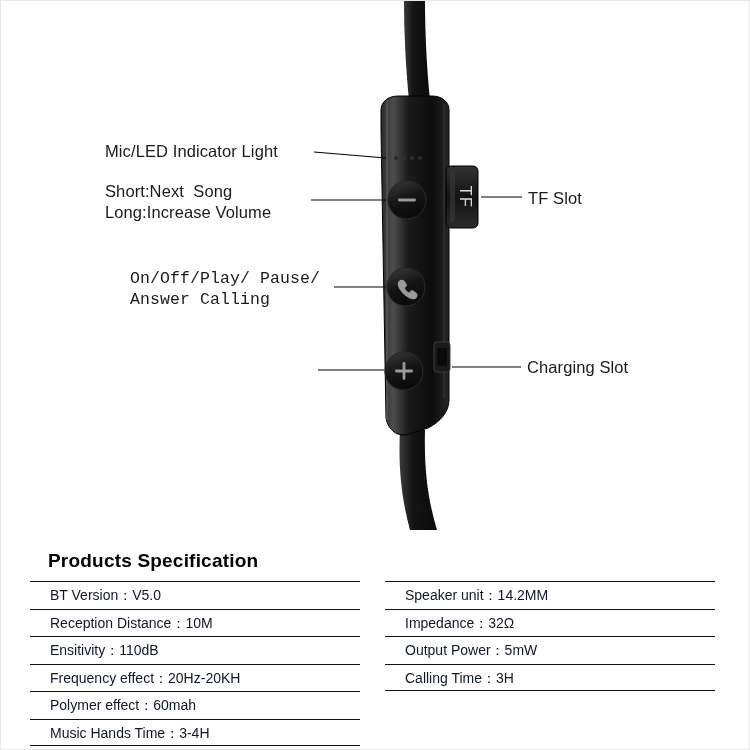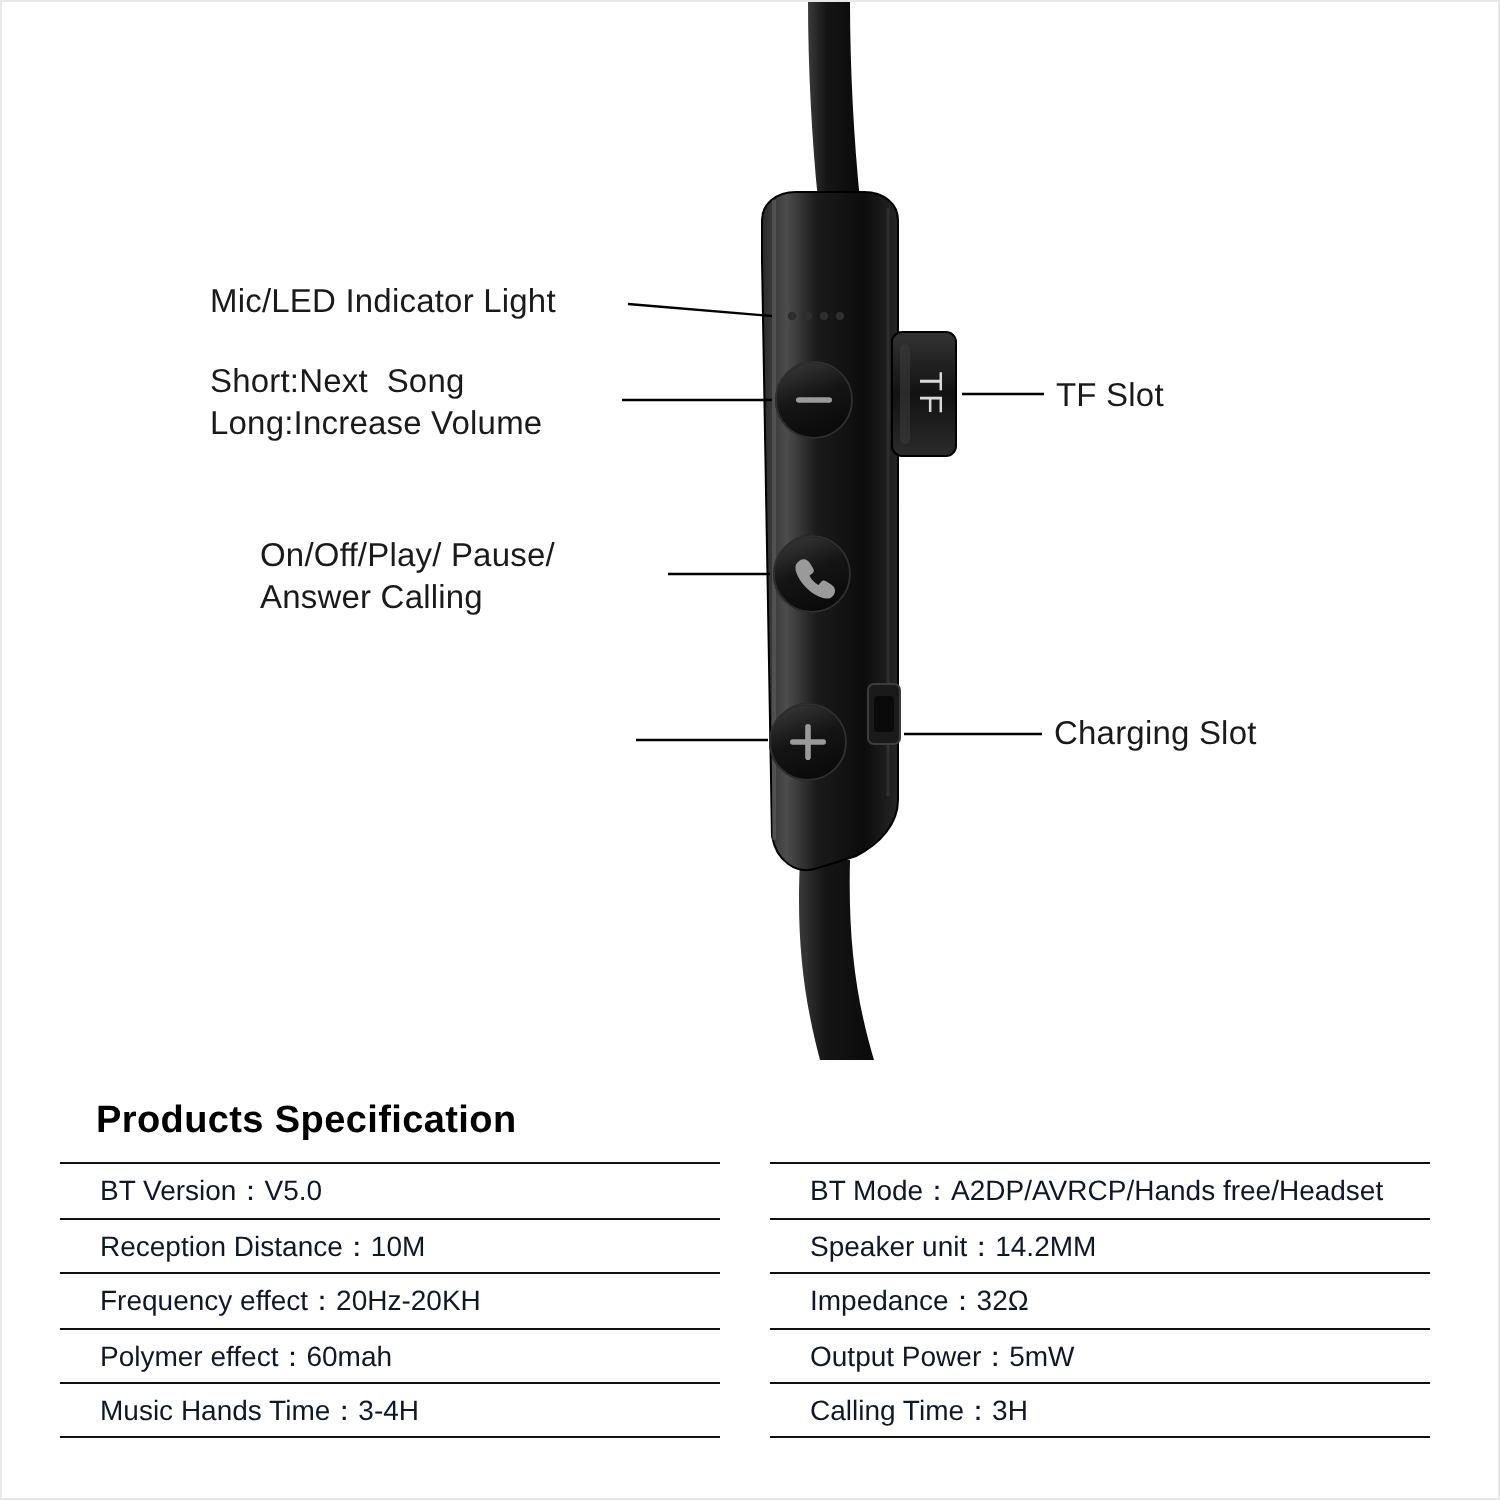--- a/index.html
+++ b/index.html
@@ -173,54 +173,54 @@
     <line x1="481" y1="197" x2="522" y2="197" stroke="#000" stroke-width="1.2"></line>
 
     <line x1="452" y1="367" x2="521" y2="367" stroke="#000" stroke-width="1.2"></line>
   </svg>
 
   <div class="callout" style="left:105px; top:141px;">Mic/LED Indicator Light</div>
 
   <div class="callout" style="left:105px; top:181px;">Short:Next  Song
 Long:Increase Volume</div>
 
-  <div class="callout" style="left:130px; top:268px;">On/Off/Play/ Pause/
+  <div class="callout" style="left:130px; top:268px;font-family:Liberation Mono, monospace;">On/Off/Play/ Pause/
 Answer Calling</div>
 
 
   <div class="callout right" style="left:528px; top:188px;">TF Slot</div>
 
   <div class="callout right" style="left:527px; top:357px;">Charging Slot</div>
 </div>
 
 <div id="spec">
   <div id="spec-title">Products Specification</div>
 
   <div class="spec-col left">
     <div class="spec-row">
       <span class="spec-key">BT Version</span><span class="spec-sep">：</span><span class="spec-val">V5.0</span>
     </div>
     <div class="spec-row">
       <span class="spec-key">Reception Distance</span><span class="spec-sep">：</span><span class="spec-val">10M</span>
     </div>
     <div class="spec-row">
+      <span class="spec-key">Ensitivity</span><span class="spec-sep">：</span><span class="spec-val">110dB</span>
+    </div>
+    <div class="spec-row">
       <span class="spec-key">Frequency effect</span><span class="spec-sep">：</span><span class="spec-val">20Hz-20KH</span>
     </div>
     <div class="spec-row">
       <span class="spec-key">Polymer effect</span><span class="spec-sep">：</span><span class="spec-val">60mah</span>
     </div>
     <div class="spec-row">
       <span class="spec-key">Music Hands Time</span><span class="spec-sep">：</span><span class="spec-val">3-4H</span>
     </div>
   </div>
 
   <div class="spec-col right">
-    <div class="spec-row">
-      <span class="spec-key">BT Mode</span><span class="spec-sep">：</span><span class="spec-val">A2DP/AVRCP/Hands free/Headset</span>
-    </div>
     <div class="spec-row">
       <span class="spec-key">Speaker unit</span><span class="spec-sep">：</span><span class="spec-val">14.2MM</span>
     </div>
     <div class="spec-row">
       <span class="spec-key">Impedance</span><span class="spec-sep">：</span><span class="spec-val">32Ω</span>
     </div>
     <div class="spec-row">
       <span class="spec-key">Output Power</span><span class="spec-sep">：</span><span class="spec-val">5mW</span>
     </div>
     <div class="spec-row">

